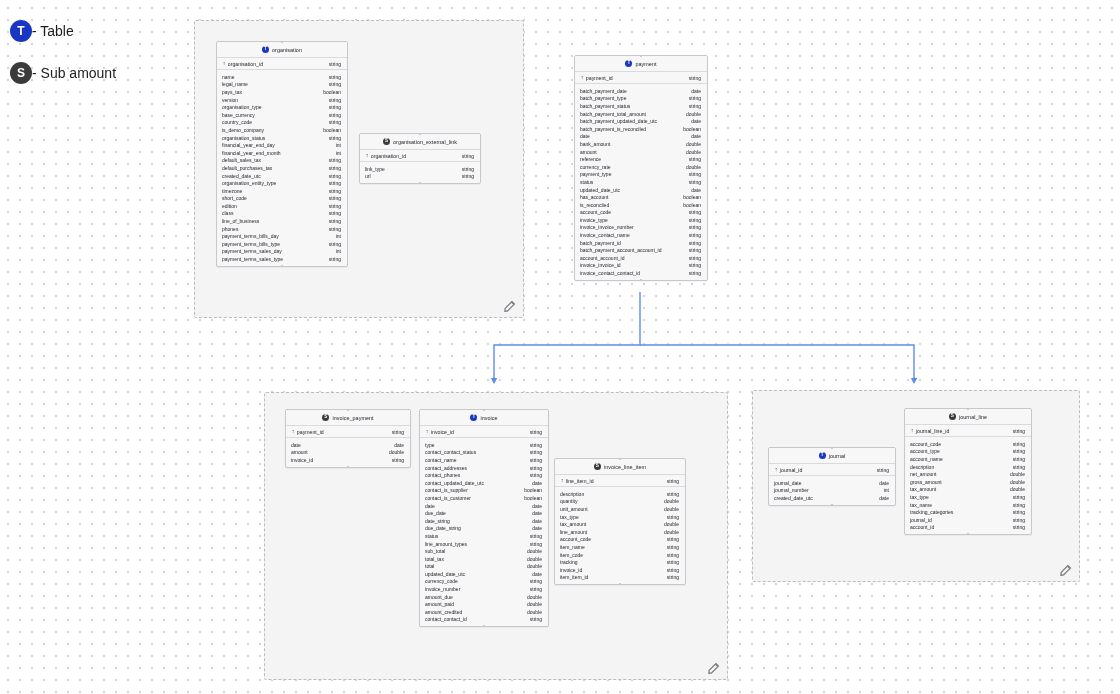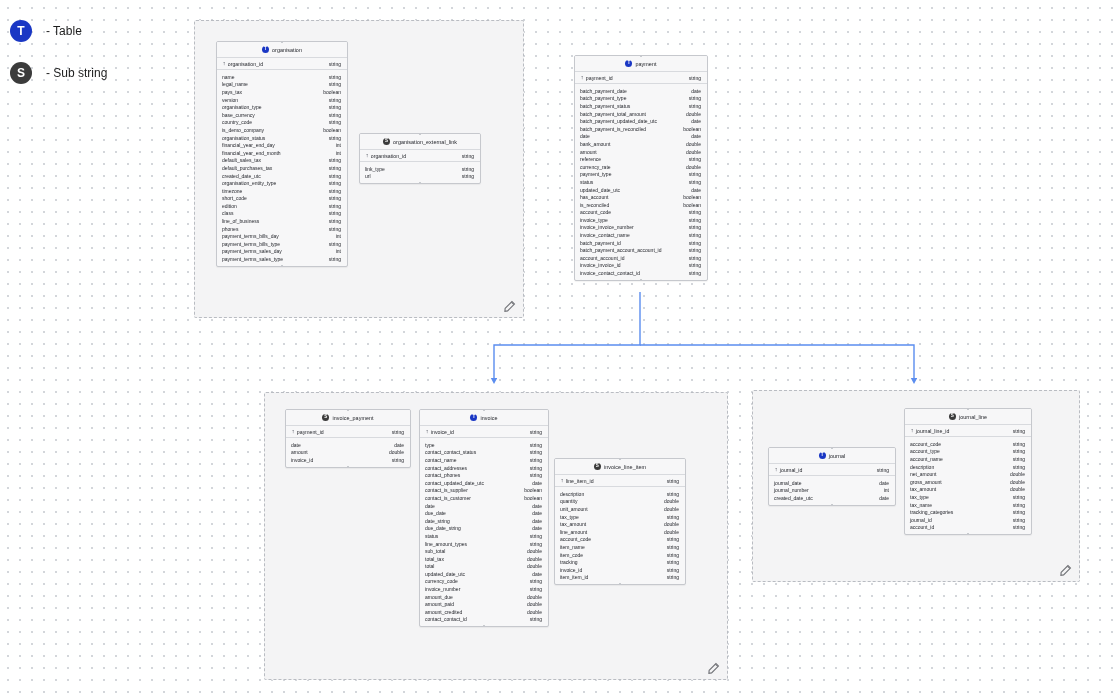--- a/index.html
+++ b/index.html
@@ -46,22 +46,21 @@
     font-size: 12px;
     font-weight: bold;
     display: flex;
     align-items: center;
     justify-content: center;
     flex: 0 0 auto;
   }
   .legend-badge.table  { background: #1a37c4; }
   .legend-badge.subtable { background: #3b3b3b; }
   .legend-text {
-    margin-left: 14px;
-    font-size: 12px;
+    font-size: 14px;
     color: #1d1d1d;
     white-space: nowrap;
   }
 
   
   .group {
     position: absolute;
     background: #f4f4f5;
     border: 1px dashed #b9bcc2;
     border-radius: 2px;
@@ -178,21 +177,21 @@
 
 <div id="canvas">
 
   <div id="legend">
     <div class="legend-row">
       <span class="legend-badge table">T</span>
       <span class="legend-text">- Table</span>
     </div>
     <div class="legend-row">
       <span class="legend-badge subtable">S</span>
-      <span class="legend-text">- Sub string</span>
+      <span class="legend-text">- Sub amount</span>
     </div>
   </div>
 
   <div id="groups-layer">
       <div class="group" style="left: 194px; top: 20px; width: 328px; height: 296px;">
         <svg class="group-edit" viewBox="0 0 16 16">
           <path d="M1.5 11.2 L10.6 2.1 L13.9 5.4 L4.8 14.5 L1.2 15 Z" fill="none" stroke="#3d3f45" stroke-width="1.5"></path>
           <path d="M9.6 3.1 L12.9 6.4" stroke="#3d3f45" stroke-width="1.2"></path>
         </svg>
       </div>

